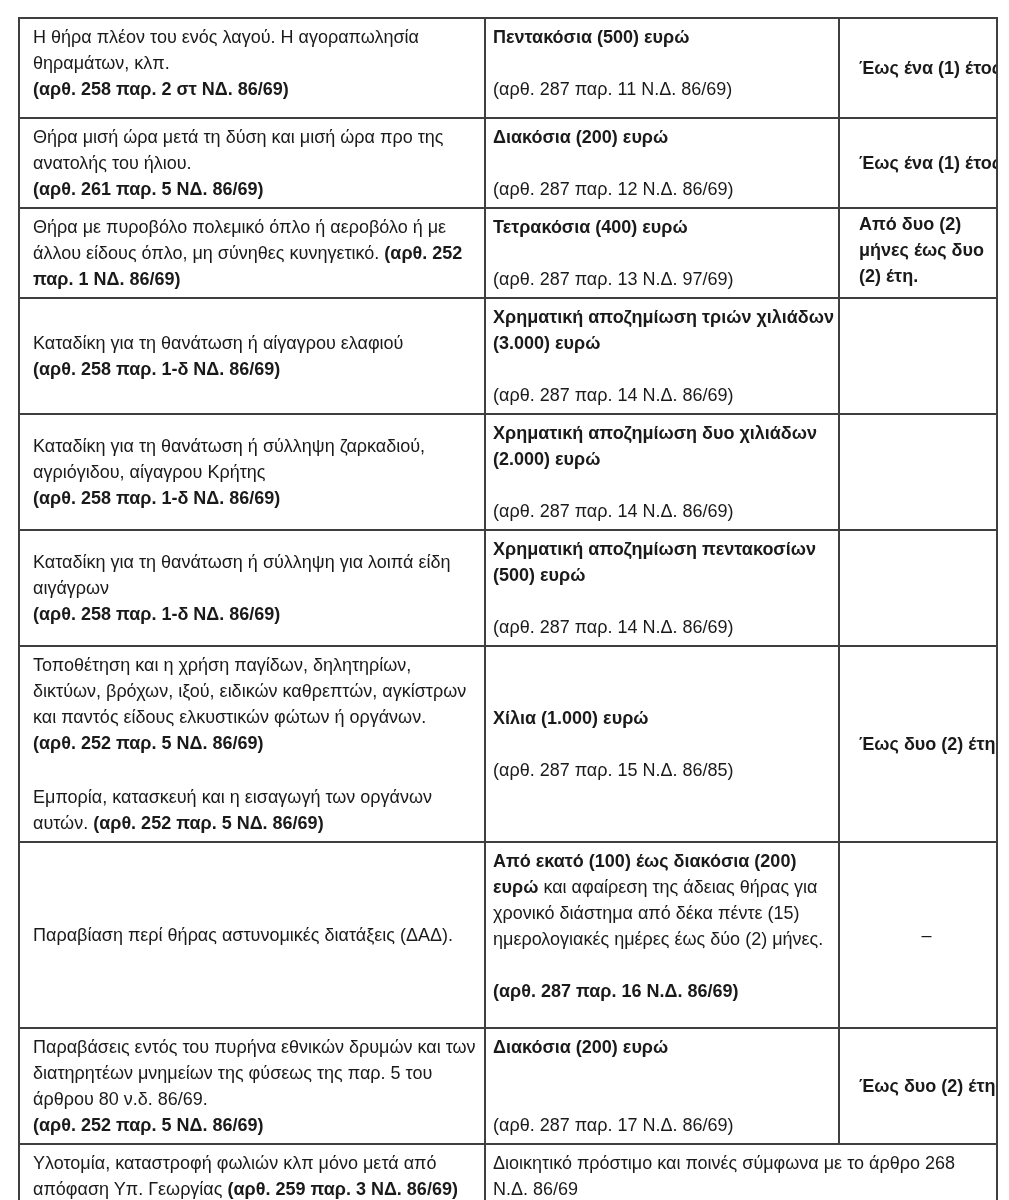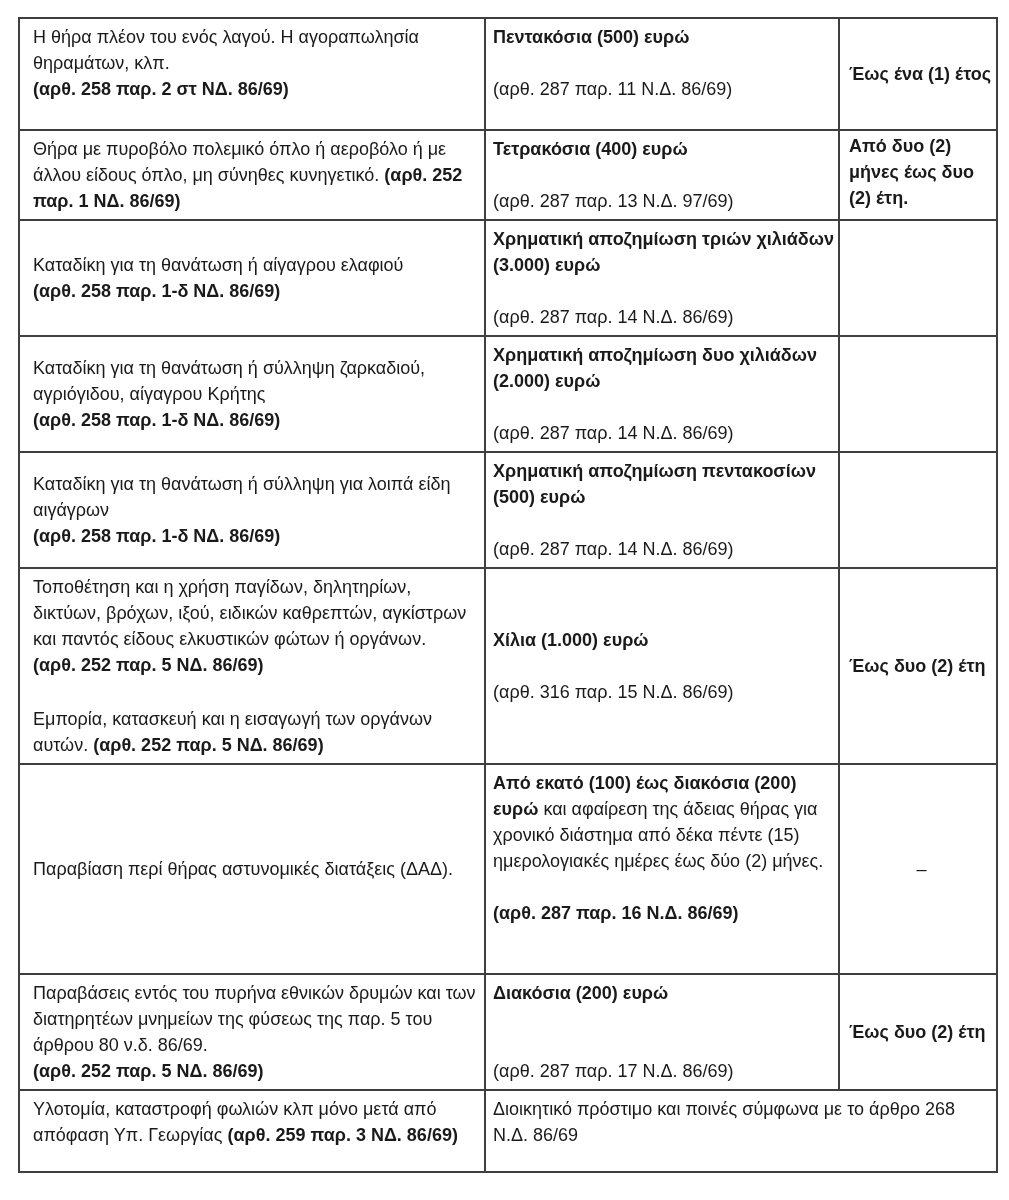--- a/index.html
+++ b/index.html
@@ -17,37 +17,37 @@
     font-size: 18px;
     line-height: 26px;
   }
   table.doc td {
     border: 2px solid #3f3f3f;
     vertical-align: top;
     overflow: hidden;
   }
   td.c1 { padding: 5px 6px 5px 13px; }
   td.c2 { padding: 5px 4px 5px 7px; }
-  td.c3 { padding: 2px 2px 2px 9px; }
+  td.c3 { padding: 2px 2px 2px 19px; }
   .vm { vertical-align: middle !important; }
   .b { font-weight: 700; }
   .gap  { height: 26px; }
   .gap2 { height: 52px; }
   .mt { margin-top: 28px; }
   .nw { white-space: nowrap; }
   .ctr { text-align: center; }
   
-  tr.r0 td { height: 112px; }
+  tr.r0 td { height: 100px; }
   tr.r1 td { height: 84px; }
   tr.r2 td { height: 85px; }
   tr.r3 td { height: 104px; }
   tr.r4 td { height: 105px; }
   tr.r5 td { height: 104px; }
   tr.r6 td { height: 160px; }
-  tr.r7 td { height: 210px; }
+  tr.r7 td { height: 186px; }
   tr.r8 td { height: 104px; }
   tr.r9 td { height: 82px; }
 </style>
 </head>
 <body>
 
 <div class="page">
   <table class="doc">
     <colgroup>
       <col style="width:466px">
@@ -62,20 +62,32 @@
           <div class="b">(αρθ. 258 παρ. 2 στ ΝΔ. 86/69)</div>
         </td>
         <td class="c2">
           <div class="b">Πεντακόσια (500) ευρώ</div>
           <div class="gap"></div>
           <div>(αρθ. 287 παρ. 11 Ν.Δ. 86/69)</div>
         </td>
         <td class="c3 vm b nw">Έως ένα (1) έτος</td>
       </tr>
 
+      <tr class="r1">
+        <td class="c1">
+          <div>Θήρα μισή ώρα μετά τη δύση και μισή ώρα προ της ανατολής του ήλιου.</div>
+          <div class="b">(αρθ. 261 παρ. 5 ΝΔ. 86/69)</div>
+        </td>
+        <td class="c2">
+          <div class="b">Διακόσια (200) ευρώ</div>
+          <div class="gap"></div>
+          <div>(αρθ. 287 παρ. 12 Ν.Δ. 86/69)</div>
+        </td>
+        <td class="c3 vm b nw">Έως ένα (1) έτος</td>
+      </tr>
 
       <tr class="r2">
         <td class="c1">
           <span>Θήρα με πυροβόλο πολεμικό όπλο ή αεροβόλο ή με άλλου είδους όπλο, μη σύνηθες κυνηγετικό.</span>
           <span class="b">(αρθ. 252 παρ. 1 ΝΔ. 86/69)</span>
         </td>
         <td class="c2">
           <div class="b">Τετρακόσια (400) ευρώ</div>
           <div class="gap"></div>
           <div>(αρθ. 287 παρ. 13 Ν.Δ. 97/69)</div>
@@ -127,21 +139,21 @@
           <div>Τοποθέτηση και η χρήση παγίδων, δηλητηρίων, δικτύων, βρόχων, ιξού, ειδικών καθρεπτών, αγκίστρων και παντός είδους ελκυστικών φώτων ή οργάνων.</div>
           <div class="b">(αρθ. 252 παρ. 5 ΝΔ. 86/69)</div>
           <div class="mt">
             <span>Εμπορία, κατασκευή και η εισαγωγή των οργάνων αυτών.</span>
             <span class="b">(αρθ. 252 παρ. 5 ΝΔ. 86/69)</span>
           </div>
         </td>
         <td class="c2 vm">
           <div class="b">Χίλια (1.000) ευρώ</div>
           <div class="gap"></div>
-          <div>(αρθ. 316 παρ. 15 Ν.Δ. 86/69)</div>
+          <div>(αρθ. 287 παρ. 15 Ν.Δ. 86/85)</div>
         </td>
         <td class="c3 vm b nw">Έως δυο (2) έτη</td>
       </tr>
 
       <tr class="r7">
         <td class="c1 vm">
           <div>Παραβίαση περί θήρας αστυνομικές διατάξεις (ΔΑΔ).</div>
         </td>
         <td class="c2">
           <div>

